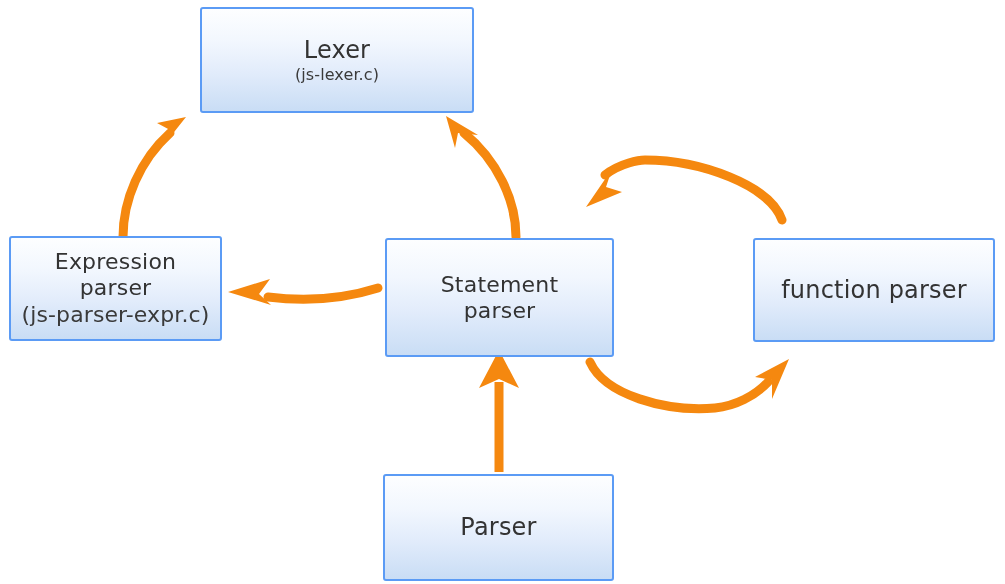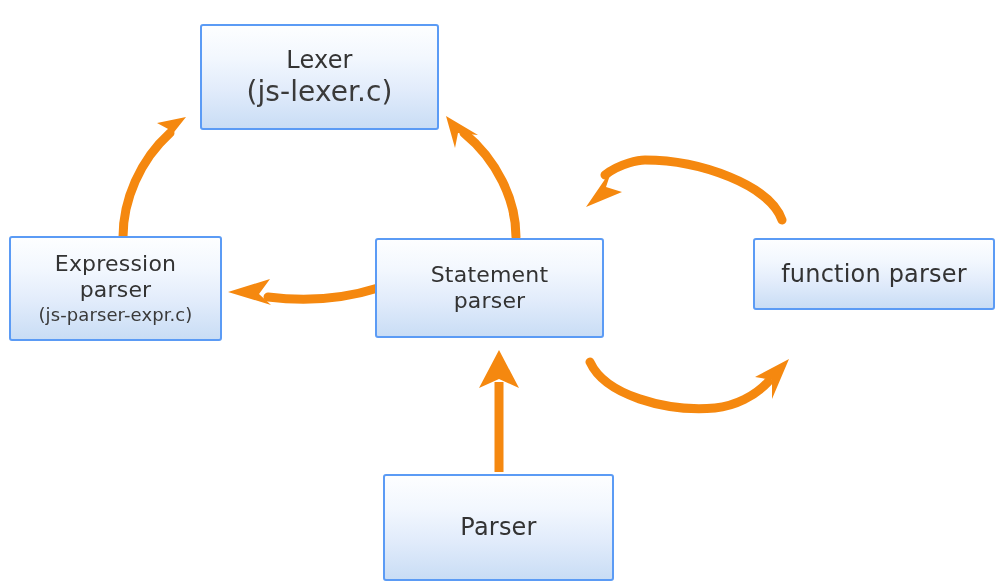--- a/index.html
+++ b/index.html
@@ -30,28 +30,28 @@
     box-shadow: 0 0 0 0 rgba(0,0,0,0);
   }
   .node .title {
     font-size: 24px;
     line-height: 1.18;
     letter-spacing: 0.2px;
     white-space: pre-line;
     color: #333333;
   }
   .node .sub {
-    font-size: 28px;
+    font-size: 16px;
     line-height: 1.2;
     letter-spacing: 0.1px;
     color: #3a3a3a;
     margin-top: 1px;
   }
   .node.small-title .title { font-size: 22px; }
-  .node.small-sub .sub { font-size: 18px; }
+  .node.small-sub .sub { font-size: 22px; }
 
   #arrows {
     position: absolute;
     left: 0;
     top: 0;
     width: 1005px;
     height: 584px;
     pointer-events: none;
   }
 </style>
@@ -86,37 +86,37 @@
       <path d="M 378,288 C 340,300 300,301 268,297" fill="none" stroke="#f5880f" stroke-width="9" stroke-linecap="round"></path>
       <path d="M 228,292 L 270,279 L 259,294 L 271,305 Z" fill="#f5880f"></path>
     </g>
 
     <g>
       <path d="M 499,472 L 499,382" fill="none" stroke="#f5880f" stroke-width="9" stroke-linecap="butt"></path>
       <path d="M 499,350 L 519,388 L 499,379 L 479,388 Z" fill="#f5880f"></path>
     </g>
   </svg>
 
-  <div class="node" style="left:200px; top:24px; width:239px; height:106px;">
+  <div class="node" style="left:200px; top:7px; width:274px; height:106px;">
     <div class="title">Lexer</div>
     <div class="sub">(js-lexer.c)</div>
   </div>
 
   <div class="node small-title small-sub" style="left:9px; top:236px; width:213px; height:105px;">
     <div class="title">Expression
 parser</div>
     <div class="sub">(js-parser-expr.c)</div>
   </div>
 
-  <div class="node small-title small-sub" style="left:375px; top:238px; width:229px; height:100px;">
+  <div class="node small-title small-sub" style="left:385px; top:238px; width:229px; height:119px;">
     <div class="title">Statement
 parser</div>
   </div>
 
-  <div class="node small-sub" style="left:753px; top:238px; width:242px; height:72px;">
+  <div class="node small-sub" style="left:753px; top:238px; width:242px; height:104px;">
     <div class="title">function parser</div>
   </div>
 
   <div class="node small-sub" style="left:383px; top:474px; width:231px; height:107px;">
     <div class="title">Parser</div>
   </div>
 
 </div>
 
 </body></html>

